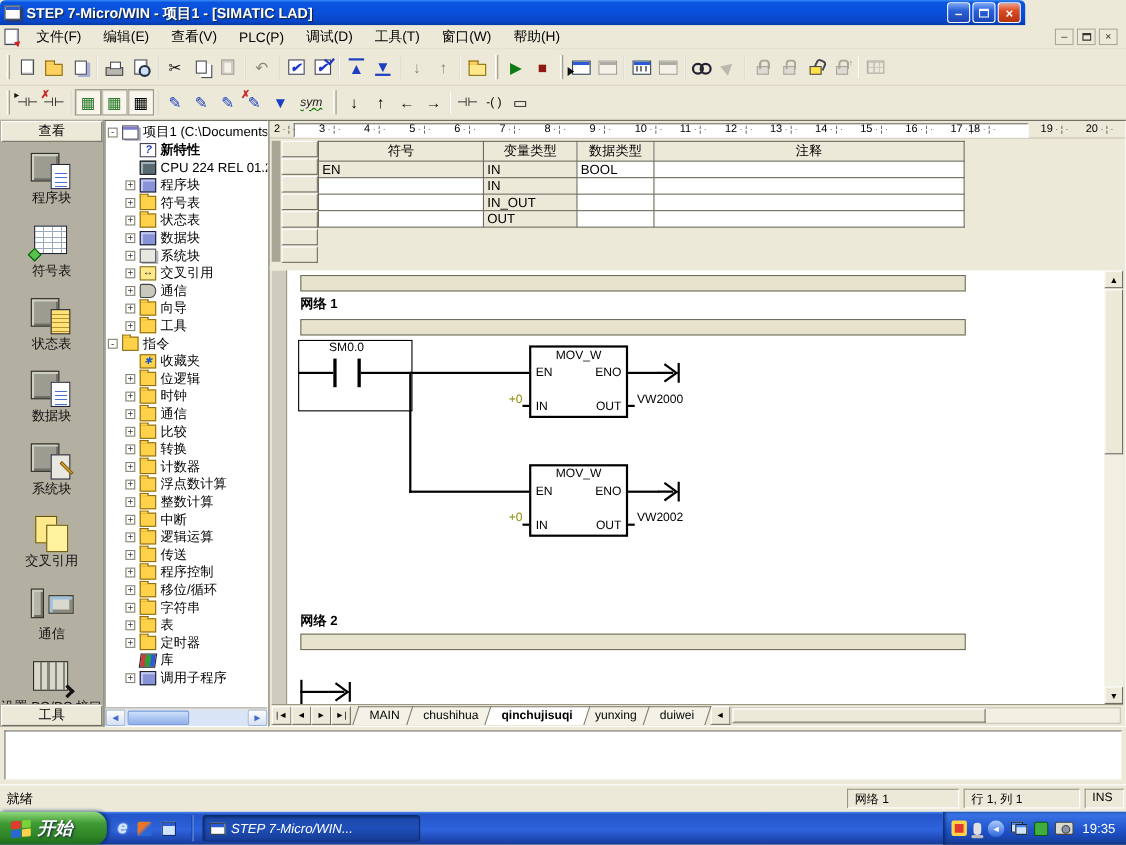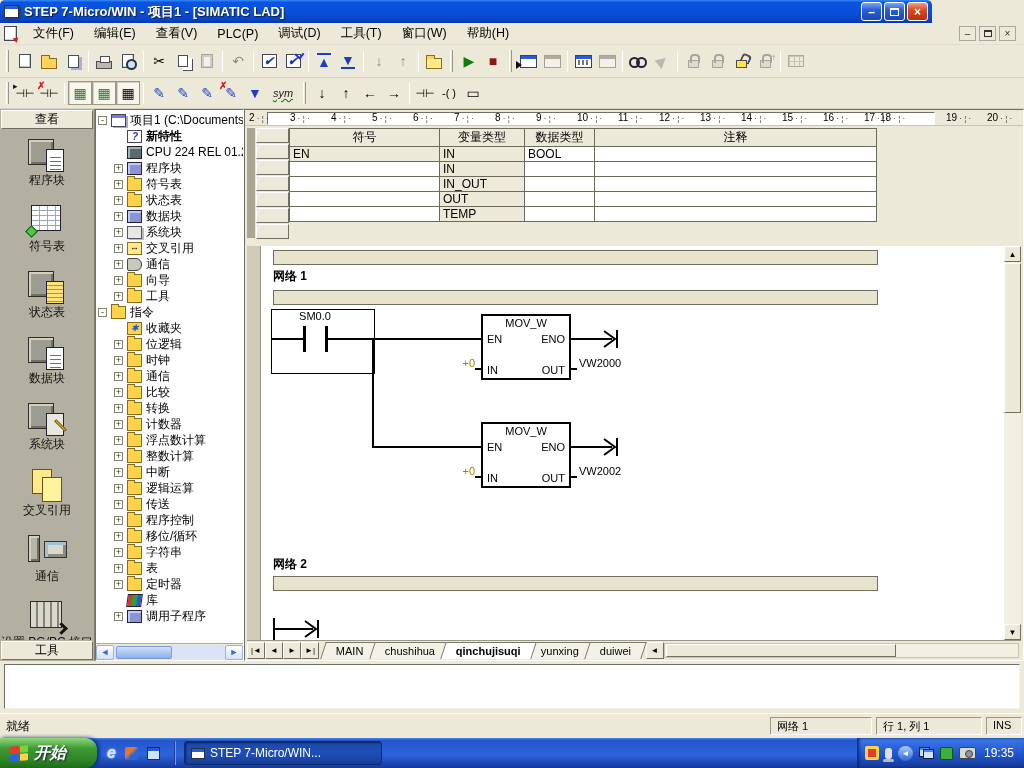--- a/index.html
+++ b/index.html
@@ -183,21 +183,21 @@
   .startbtn{height:30px;width:97px;border-radius:0 12px 12px 0;background:linear-gradient(180deg,#8fd87a,#3e9a34 35%,#2f8426 75%,#1d6b1a);display:flex;align-items:center;gap:6px;padding:0 10px;box-shadow:2px 0 4px #0a2a6a;}
   .flag{width:18px;height:15px;display:grid;grid-template:repeat(2,1fr)/repeat(2,1fr);gap:1px;transform:skewY(-6deg);}
   .flag i{border-radius:1px;}
   .f1{background:#e23a2e;} .f2{background:#7ad13a;} .f3{background:#2a66d8;} .f4{background:#ffd24a;}
   .starttxt{color:#fff;font-weight:bold;font-style:italic;font-size:16px;text-shadow:1px 1px 2px #123;}
   .qlaunch{display:flex;align-items:center;gap:9px;padding:0 10px;}
   .q-ie{color:#cfe6ff;font-weight:bold;font-style:italic;font-size:16px;text-shadow:0 0 2px #fff;}
   .q-mp{width:13px;height:13px;background:linear-gradient(135deg,#e8762a 40%,#2a66d8 60%);border-radius:2px;}
   .q-desk{width:13px;height:13px;background:#cfe3ff;border:1px solid #14306a;box-shadow:inset 0 3px 0 #2a5ad6;}
   .tdiv{width:2px;height:24px;background:#1a3f9e;border-right:1px solid #6f9bef;margin:0 4px;}
-  .taskbtn{height:24px;width:198px;margin-left:4px;border-radius:3px;background:linear-gradient(180deg,#1c48aa,#1e4eb8 50%,#173e96);border:1px solid #0f2d6e;display:flex;align-items:center;gap:5px;padding:0 6px;box-shadow:inset 1px 1px 2px #0c2458;}
+  .taskbtn{height:24px;width:198px;margin-left:4px;border-radius:3px;background:linear-gradient(180deg,#1c48aa,#1e4eb8 50%,#173e96);border:1px solid #0f2d6e;display:flex;align-items:center;gap:5px;padding:0 6px;box-shadow:inset 1px 1px 2px #0c2458;font-style:italic;}
   .taskico{width:14px;height:11px;background:#fff;border:1px solid #234;box-shadow:inset 0 3px 0 #2a5ad6;flex:none;}
   .tasktxt{color:#fff;font-size:12px;white-space:nowrap;overflow:hidden;}
   .tray{margin-left:auto;height:30px;display:flex;align-items:center;gap:6px;padding:0 10px 0 8px;background:linear-gradient(180deg,#3d79ea 0%,#1e50c8 60%,#1režim?0 100%);}
   .tray{background:linear-gradient(180deg,#3d79ea 0%,#1e50c8 60%,#143a92 100%);box-shadow:inset 2px 0 3px #0c2a66;}
   .traytime{color:#fff;font-size:12px;margin-left:2px;}
   .t-msg{width:14px;height:14px;background:#e23a2e;border:3px solid #ffd24a;border-radius:2px;}
   .t-mic{width:7px;height:11px;background:#e0e0e0;border-radius:3px;position:relative;}
   .t-mic::after{content:"";position:absolute;left:-2px;bottom:-3px;width:11px;height:3px;background:#bbb;border-radius:2px;}
   .t-chev{width:15px;height:15px;border-radius:50%;background:linear-gradient(#aecbff,#2a66d8);color:#fff;font-size:8px;display:flex;align-items:center;justify-content:center;}
   .t-net{width:15px;height:12px;position:relative;}
@@ -708,26 +708,20 @@
         </tr>
         <tr>
           <td></td>
           <td>IN_OUT</td>
           <td></td>
           <td></td>
         </tr>
         <tr>
           <td></td>
           <td>OUT</td>
-          <td></td>
-          <td></td>
-        </tr>
-        <tr>
-          <td></td>
-          <td>TEMP</td>
           <td></td>
           <td></td>
         </tr>
       </tbody>
         </table>
       <div class="splitter"></div>
 
       <div class="lwrap">
         <div class="lgut"></div>
         <div class="lcanvas">

